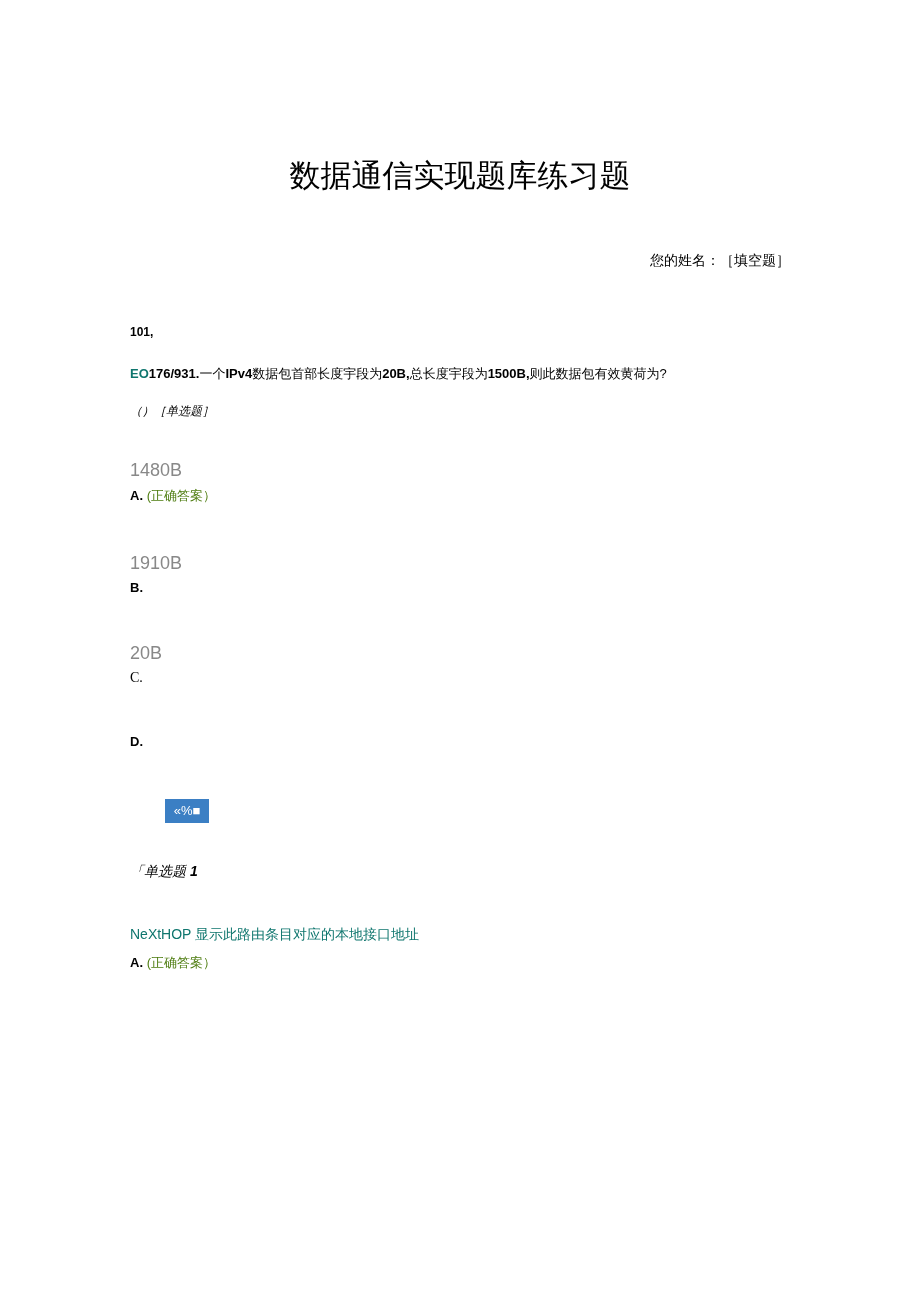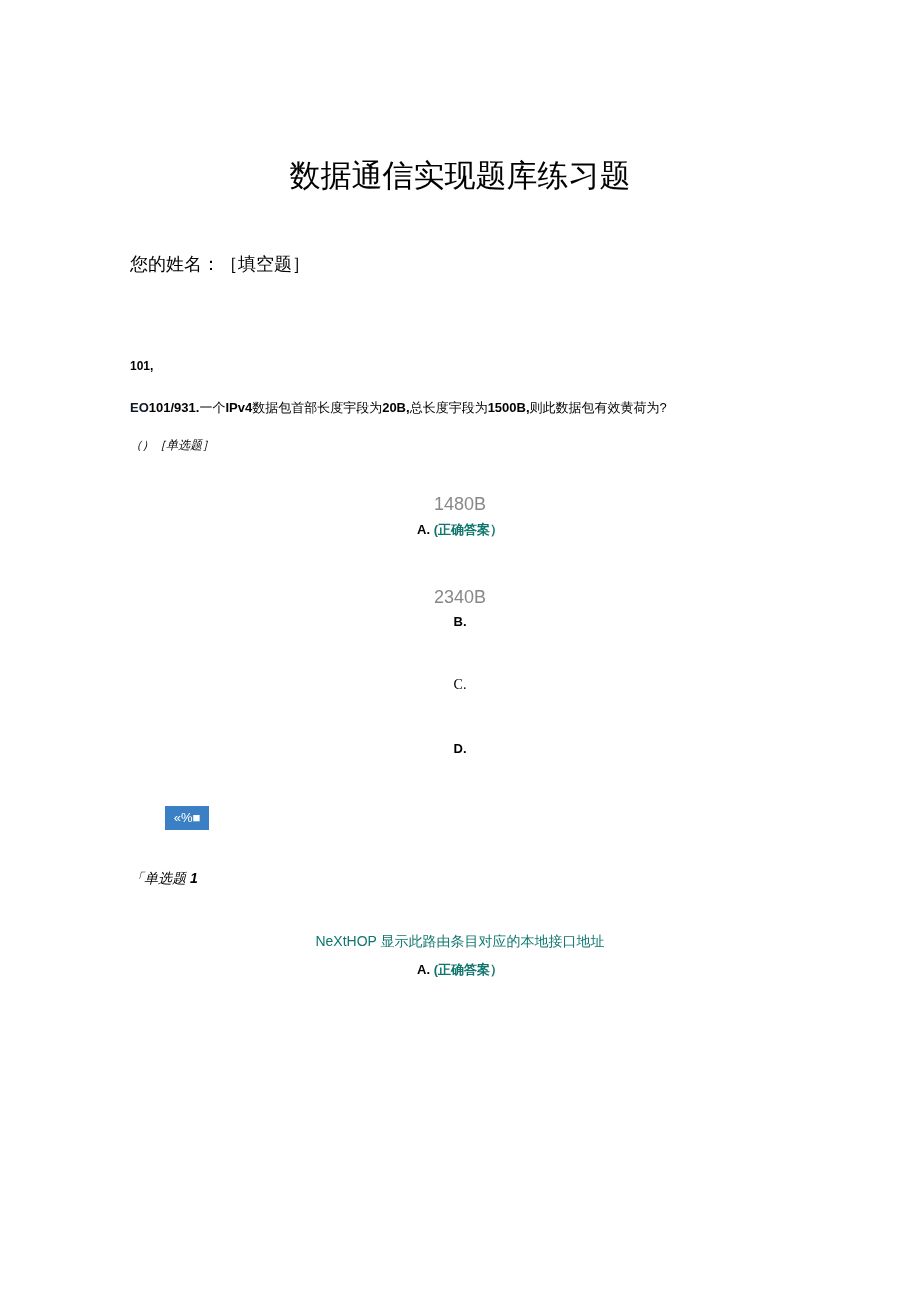--- a/index.html
+++ b/index.html
@@ -16,61 +16,62 @@
       color: #000;
     }
     .title {
       text-align: center;
       font-size: 31px;
       font-weight: 400;
       font-family: "SimSun", serif;
       margin-bottom: 55px;
     }
     .name-field {
-      font-size: 18px;
-      margin-bottom: 83px;
+      font-size: 14px;
+      margin-bottom: 55px;
+      text-align: right;
     }
     .q-num {
       font-size: 12px;
       font-weight: bold;
       margin-bottom: 25px;
     }
     .q-text {
       font-size: 13px;
       line-height: 1.6;
       margin-bottom: 18px;
     }
     .q-text .prefix {
-      color: #0f172a;
+      color: #0f766e;
       font-weight: bold;
     }
     .q-text .bold {
       font-weight: bold;
     }
     .q-type {
       font-size: 12px;
       margin-bottom: 40px;
       font-style: italic;
     }
     .option {
-      text-align: center;
+      text-align: left;
       margin-bottom: 48px;
     }
     .option-value {
       font-size: 18px;
       color: #888;
       margin-bottom: 6px;
     }
     .option-label {
       font-size: 13px;
       font-weight: bold;
     }
     .option-label .correct {
-      color: #0f766e;
-      font-weight: bold;
+      color: #4d7c0f;
+      font-weight: normal;
     }
     .option-label-serif {
       font-family: "Times New Roman", serif;
       font-weight: normal;
       font-size: 14px;
     }
     .q2-line {
       display: flex;
       align-items: flex-end;
       margin-top: 50px;
@@ -112,39 +113,40 @@
 </head>
 <body>
 
 <div class="title">数据通信实现题库练习题</div>
 
 <div class="name-field">您的姓名：［填空题］</div>
 
 <div class="q-num">101,</div>
 
 <div class="q-text">
-  <span class="prefix">EO</span><span class="bold">101/931.</span><span>一个</span><span class="bold">IPv4</span><span>数据包首部长度宇段为</span><span class="bold">20B,</span><span>总长度宇段为</span><span class="bold">1500B,</span><span>则此数据包有效黄荷为?</span>
+  <span class="prefix">EO</span><span class="bold">176/931.</span><span>一个</span><span class="bold">IPv4</span><span>数据包首部长度宇段为</span><span class="bold">20B,</span><span>总长度宇段为</span><span class="bold">1500B,</span><span>则此数据包有效黄荷为?</span>
 </div>
 
 <div class="q-type">（）［单选题］</div>
 
 <div class="option">
   <div class="option-value">1480B</div>
   <div class="option-label">
     <span>A.</span>
     <span class="correct">(正确答案）</span>
   </div>
 </div>
 
 <div class="option">
-  <div class="option-value">2340B</div>
+  <div class="option-value">1910B</div>
   <div class="option-label">B.</div>
 </div>
 
 <div class="option">
+  <div class="option-value">20B</div>
   <div class="option-label option-label-serif">C.</div>
 </div>
 
 <div class="option">
   <div class="option-label">D.</div>
 </div>
 
 <div class="q2-line">
   <div class="icon-box">«%■</div>
 </div>

